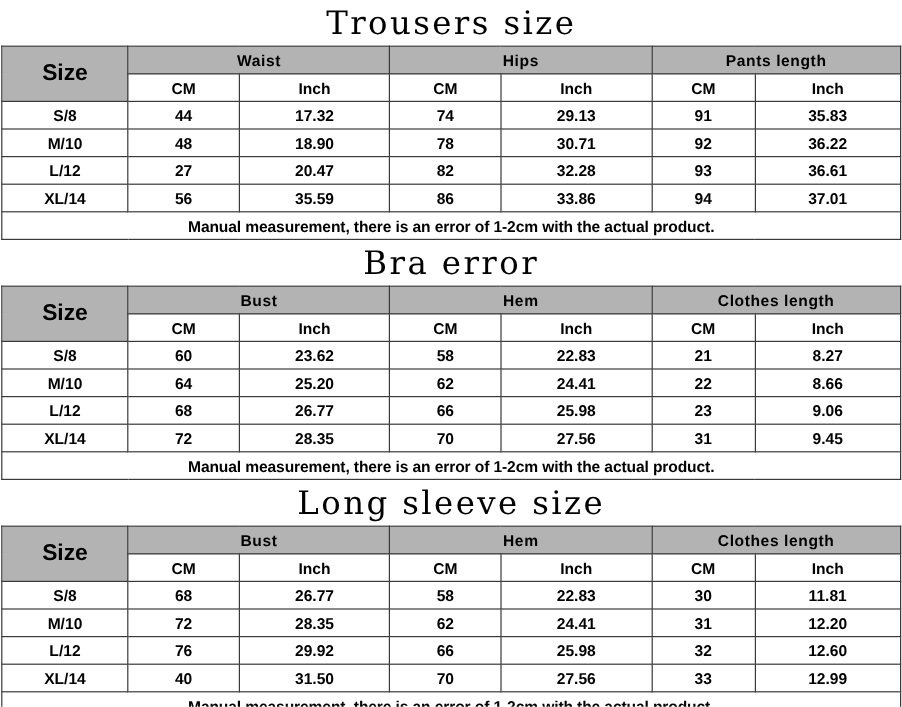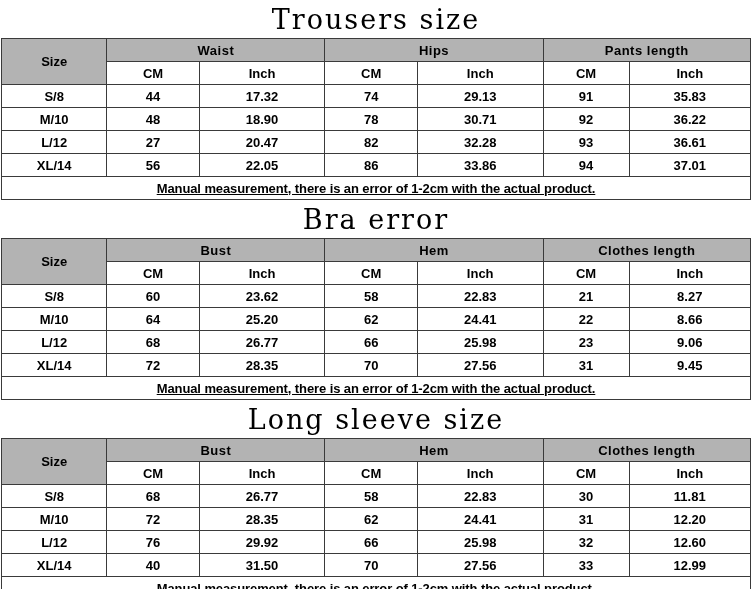--- a/index.html
+++ b/index.html
@@ -54,21 +54,21 @@
   th.hdr-grey {
     background: #b3b3b3;
     font-family: "DejaVu Sans Mono", monospace;
     font-size: 15px;
     font-weight: 700;
     letter-spacing: 0.5px;
     height: 25px;
   }
   th.hdr-grey.small {
     font-family: "Liberation Sans", sans-serif;
-    font-size: 13px;
+    font-size: 19px;
     letter-spacing: 0;
   }
   td.unit-cell {
     font-family: "DejaVu Sans Mono", monospace;
     font-size: 13px;
     font-weight: 700;
     height: 24px;
   }
   td.size-cell {
     font-size: 13px;
@@ -77,21 +77,20 @@
   }
   td.val-cell {
     font-size: 13px;
     font-weight: bold;
   }
   td.note-cell {
     font-size: 13.5px;
     font-weight: bold;
     height: 22px;
     letter-spacing: -0.1px;
-    text-decoration: underline;
   }
   
   col.c-size { width: 98px; }
   col.c-cm   { width: 86px; }
   col.c-in   { width: 117px; }
   col.c-cm2  { width: 86px; }
   col.c-in2  { width: 117px; }
   col.c-cm3  { width: 80px; }
   col.c-in3  { width: 113px; }
 </style>
@@ -150,21 +149,21 @@
           <td class="val-cell">27</td>
           <td class="val-cell">20.47</td>
           <td class="val-cell">82</td>
           <td class="val-cell">32.28</td>
           <td class="val-cell">93</td>
           <td class="val-cell">36.61</td>
         </tr>
         <tr>
           <td class="size-cell">XL/14</td>
           <td class="val-cell">56</td>
-          <td class="val-cell">22.05</td>
+          <td class="val-cell">35.59</td>
           <td class="val-cell">86</td>
           <td class="val-cell">33.86</td>
           <td class="val-cell">94</td>
           <td class="val-cell">37.01</td>
         </tr>
         <tr>
           <td class="note-cell" colspan="7">Manual measurement, there is an error of 1-2cm with the actual product.</td>
         </tr>
       </tbody>
     </table>

